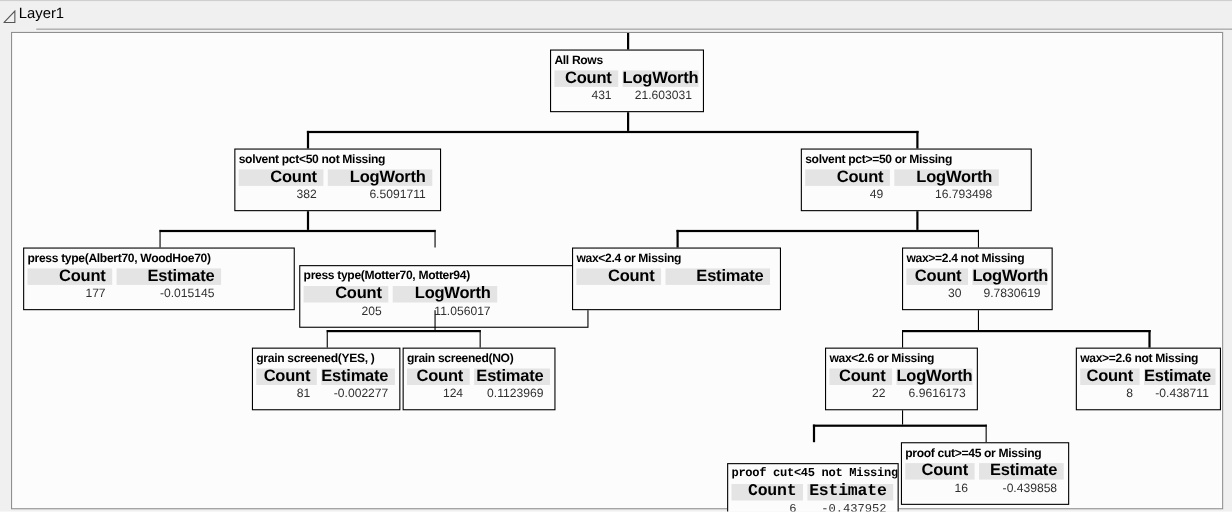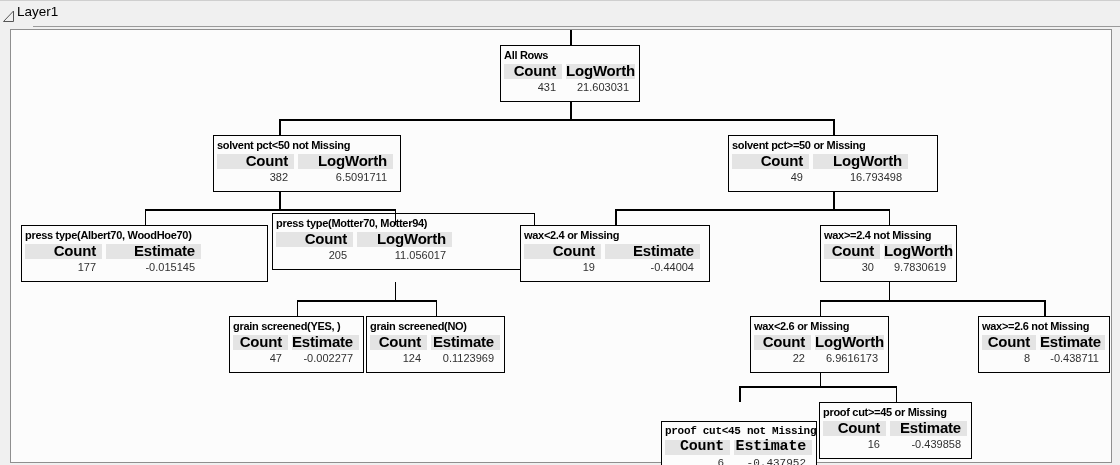--- a/index.html
+++ b/index.html
@@ -88,61 +88,57 @@
       <div class="nt">press type(Albert70, WoodHoe70)</div>
       <div class="nr">
         <span class="hc" style="width:77px">Count</span>
         <span class="hc" style="width:95px">Estimate</span>
       </div>
       <div class="nr">
         <span class="vc" style="width:77px">177</span>
         <span class="vc" style="width:95px">-0.015145</span>
       </div>
     </div>
-    <div class="node" style="left: 272px; top: 212px; width: 263px; height: 57px;">
+    <div class="node" style="left: 272px; top: 240px; width: 263px; height: 57px;">
       <div class="nt">press type(Motter70, Motter94)</div>
       <div class="nr">
         <span class="hc" style="width:77px">Count</span>
         <span class="hc" style="width:95px">LogWorth</span>
       </div>
       <div class="nr">
         <span class="vc" style="width:77px">205</span>
         <span class="vc" style="width:95px">11.056017</span>
       </div>
     </div>
     <div class="node" style="left: 520px; top: 224px; width: 190px; height: 57px;">
       <div class="nt">wax&lt;2.4 or Missing</div>
       <div class="nr">
         <span class="hc" style="width:77px">Count</span>
         <span class="hc" style="width:95px">Estimate</span>
       </div>
-      <div class="nr">
-        <span class="vc" style="width:77px">19</span>
-        <span class="vc" style="width:95px">-0.44004</span>
-      </div>
     </div>
     <div class="node" style="left: 820px; top: 224px; width: 137px; height: 57px;">
       <div class="nt">wax&gt;=2.4 not Missing</div>
       <div class="nr">
         <span class="hc" style="width:56px">Count</span>
         <span class="hc" style="width:68px">LogWorth</span>
       </div>
       <div class="nr">
         <span class="vc" style="width:56px">30</span>
         <span class="vc" style="width:68px">9.7830619</span>
       </div>
     </div>
     <div class="node" style="left: 229px; top: 315px; width: 135px; height: 57px;">
       <div class="nt">grain screened(YES, )</div>
       <div class="nr">
         <span class="hc" style="width:55px">Count</span>
         <span class="hc" style="width:67px">Estimate</span>
       </div>
       <div class="nr">
-        <span class="vc" style="width:55px">47</span>
+        <span class="vc" style="width:55px">81</span>
         <span class="vc" style="width:67px">-0.002277</span>
       </div>
     </div>
     <div class="node" style="left: 366px; top: 315px; width: 139px; height: 57px;">
       <div class="nt">grain screened(NO)</div>
       <div class="nr">
         <span class="hc" style="width:57px">Count</span>
         <span class="hc" style="width:69px">Estimate</span>
       </div>
       <div class="nr">

